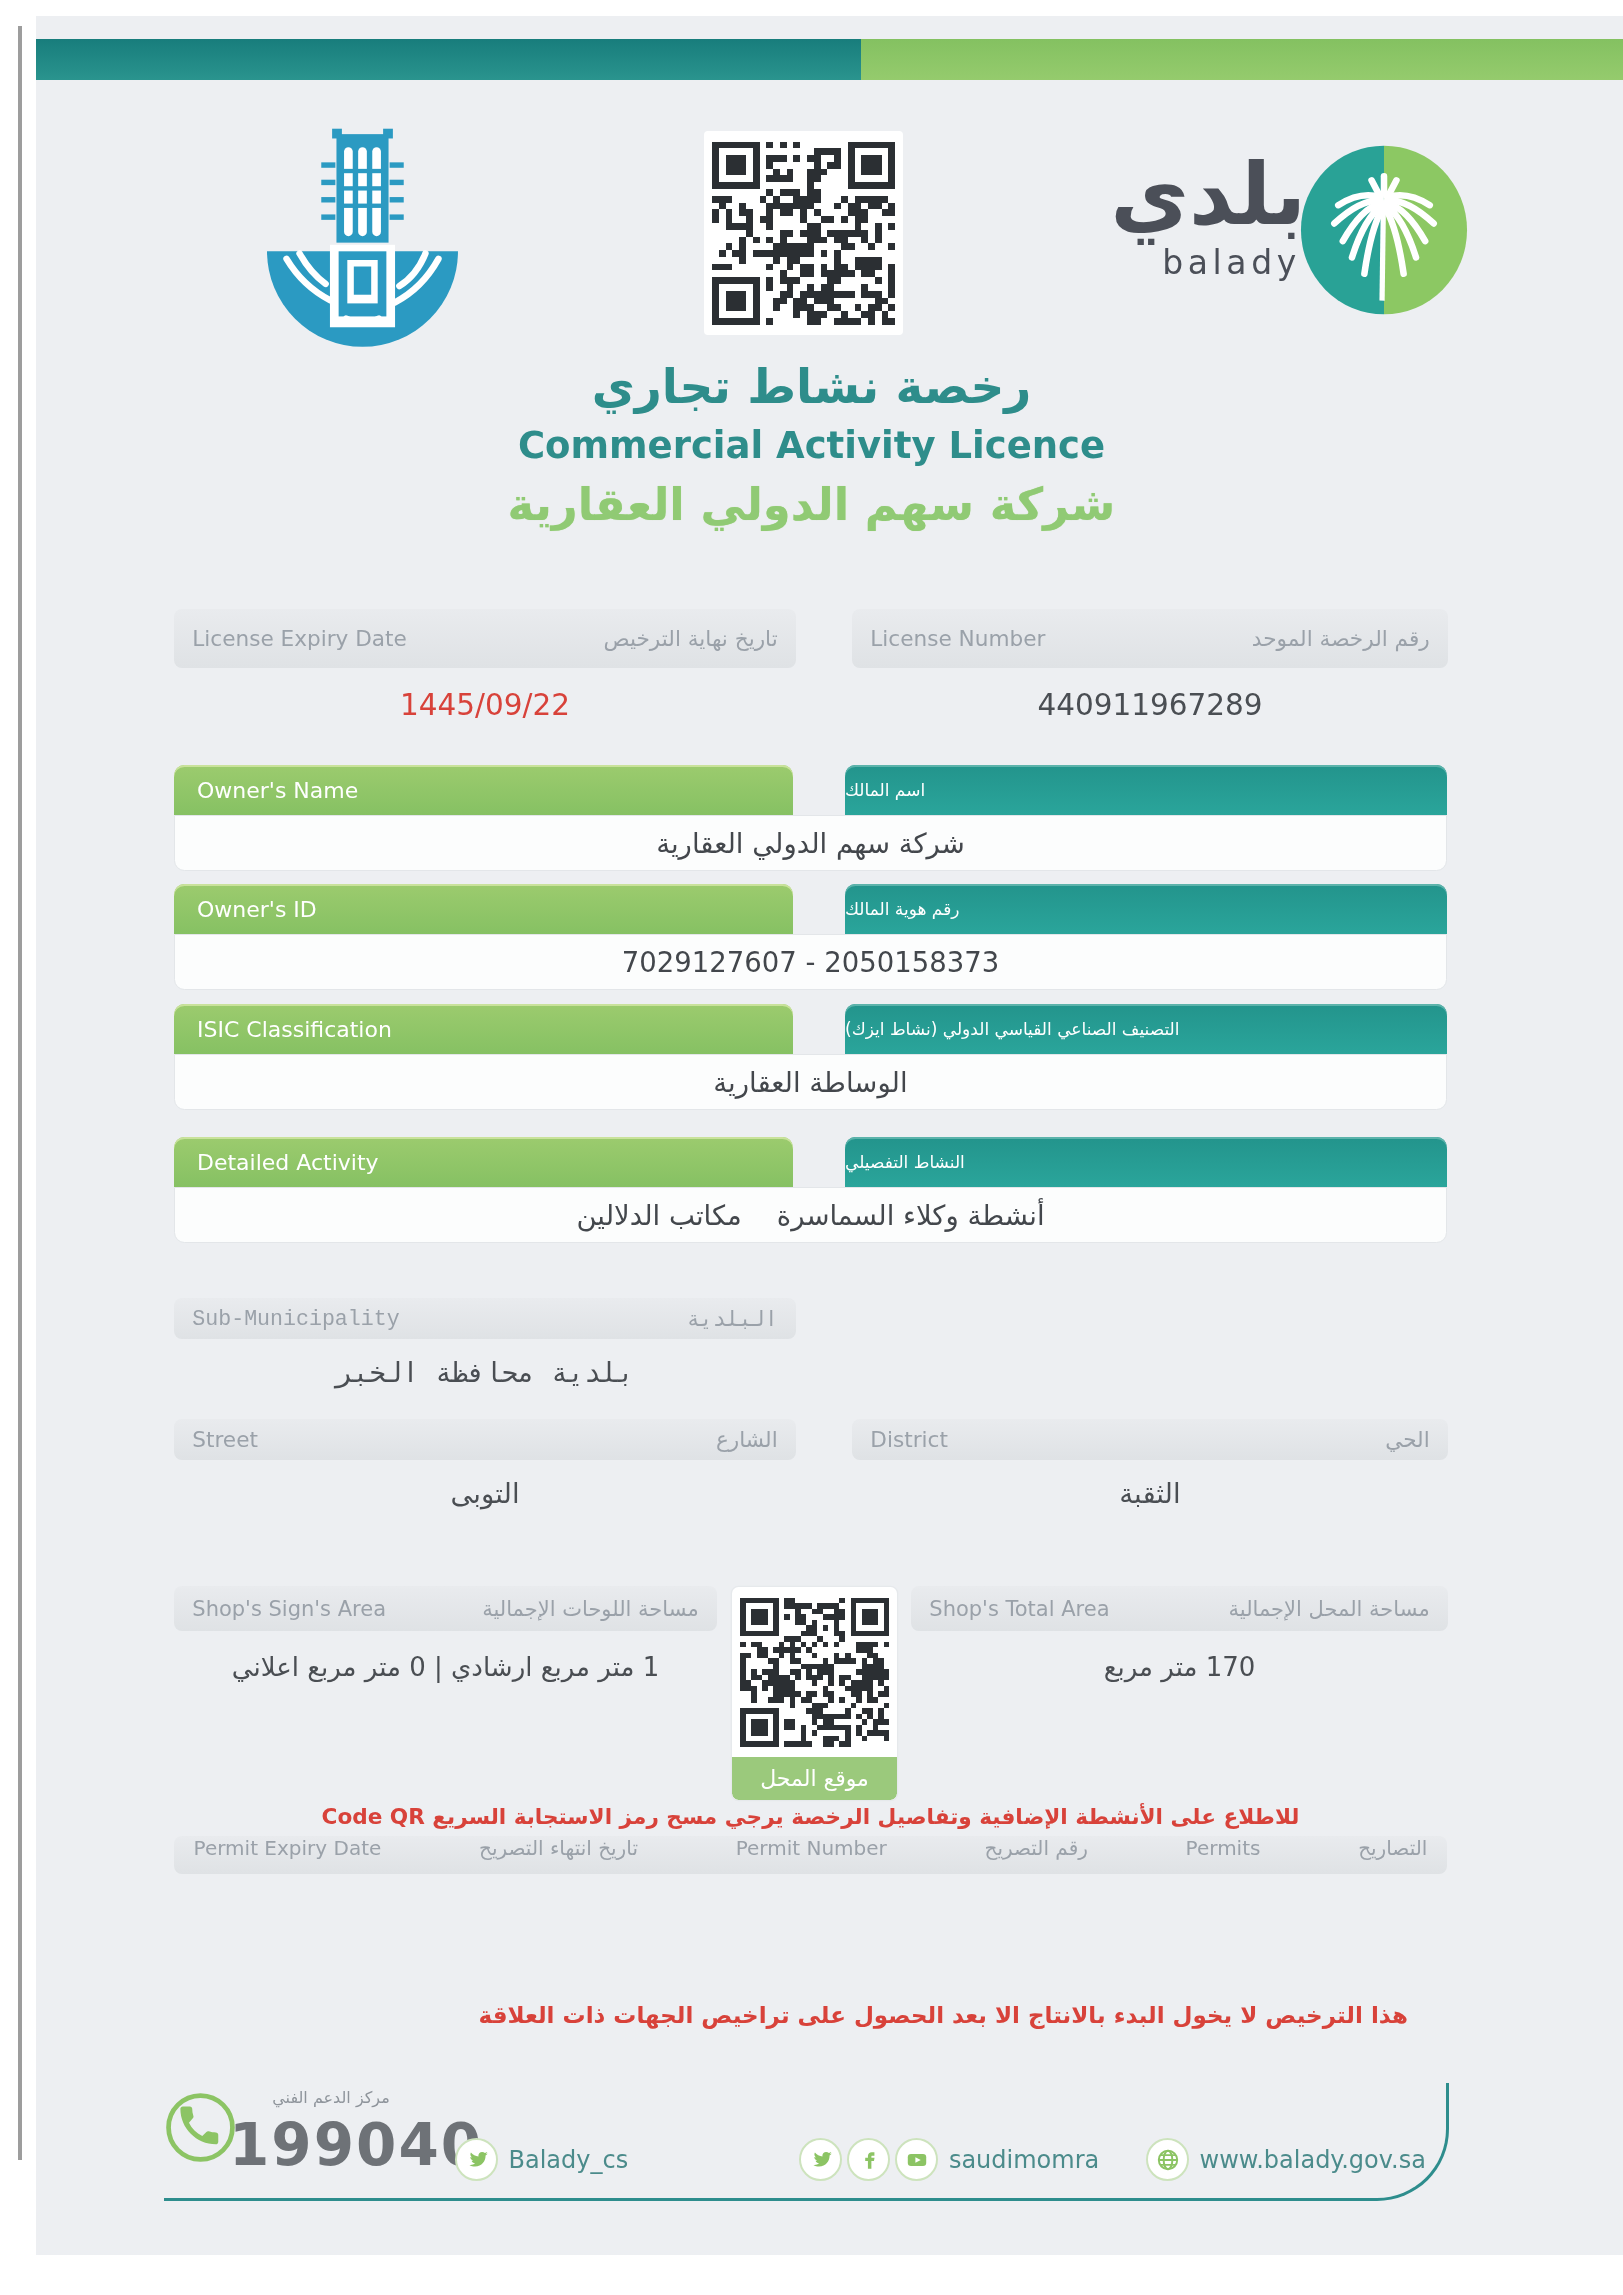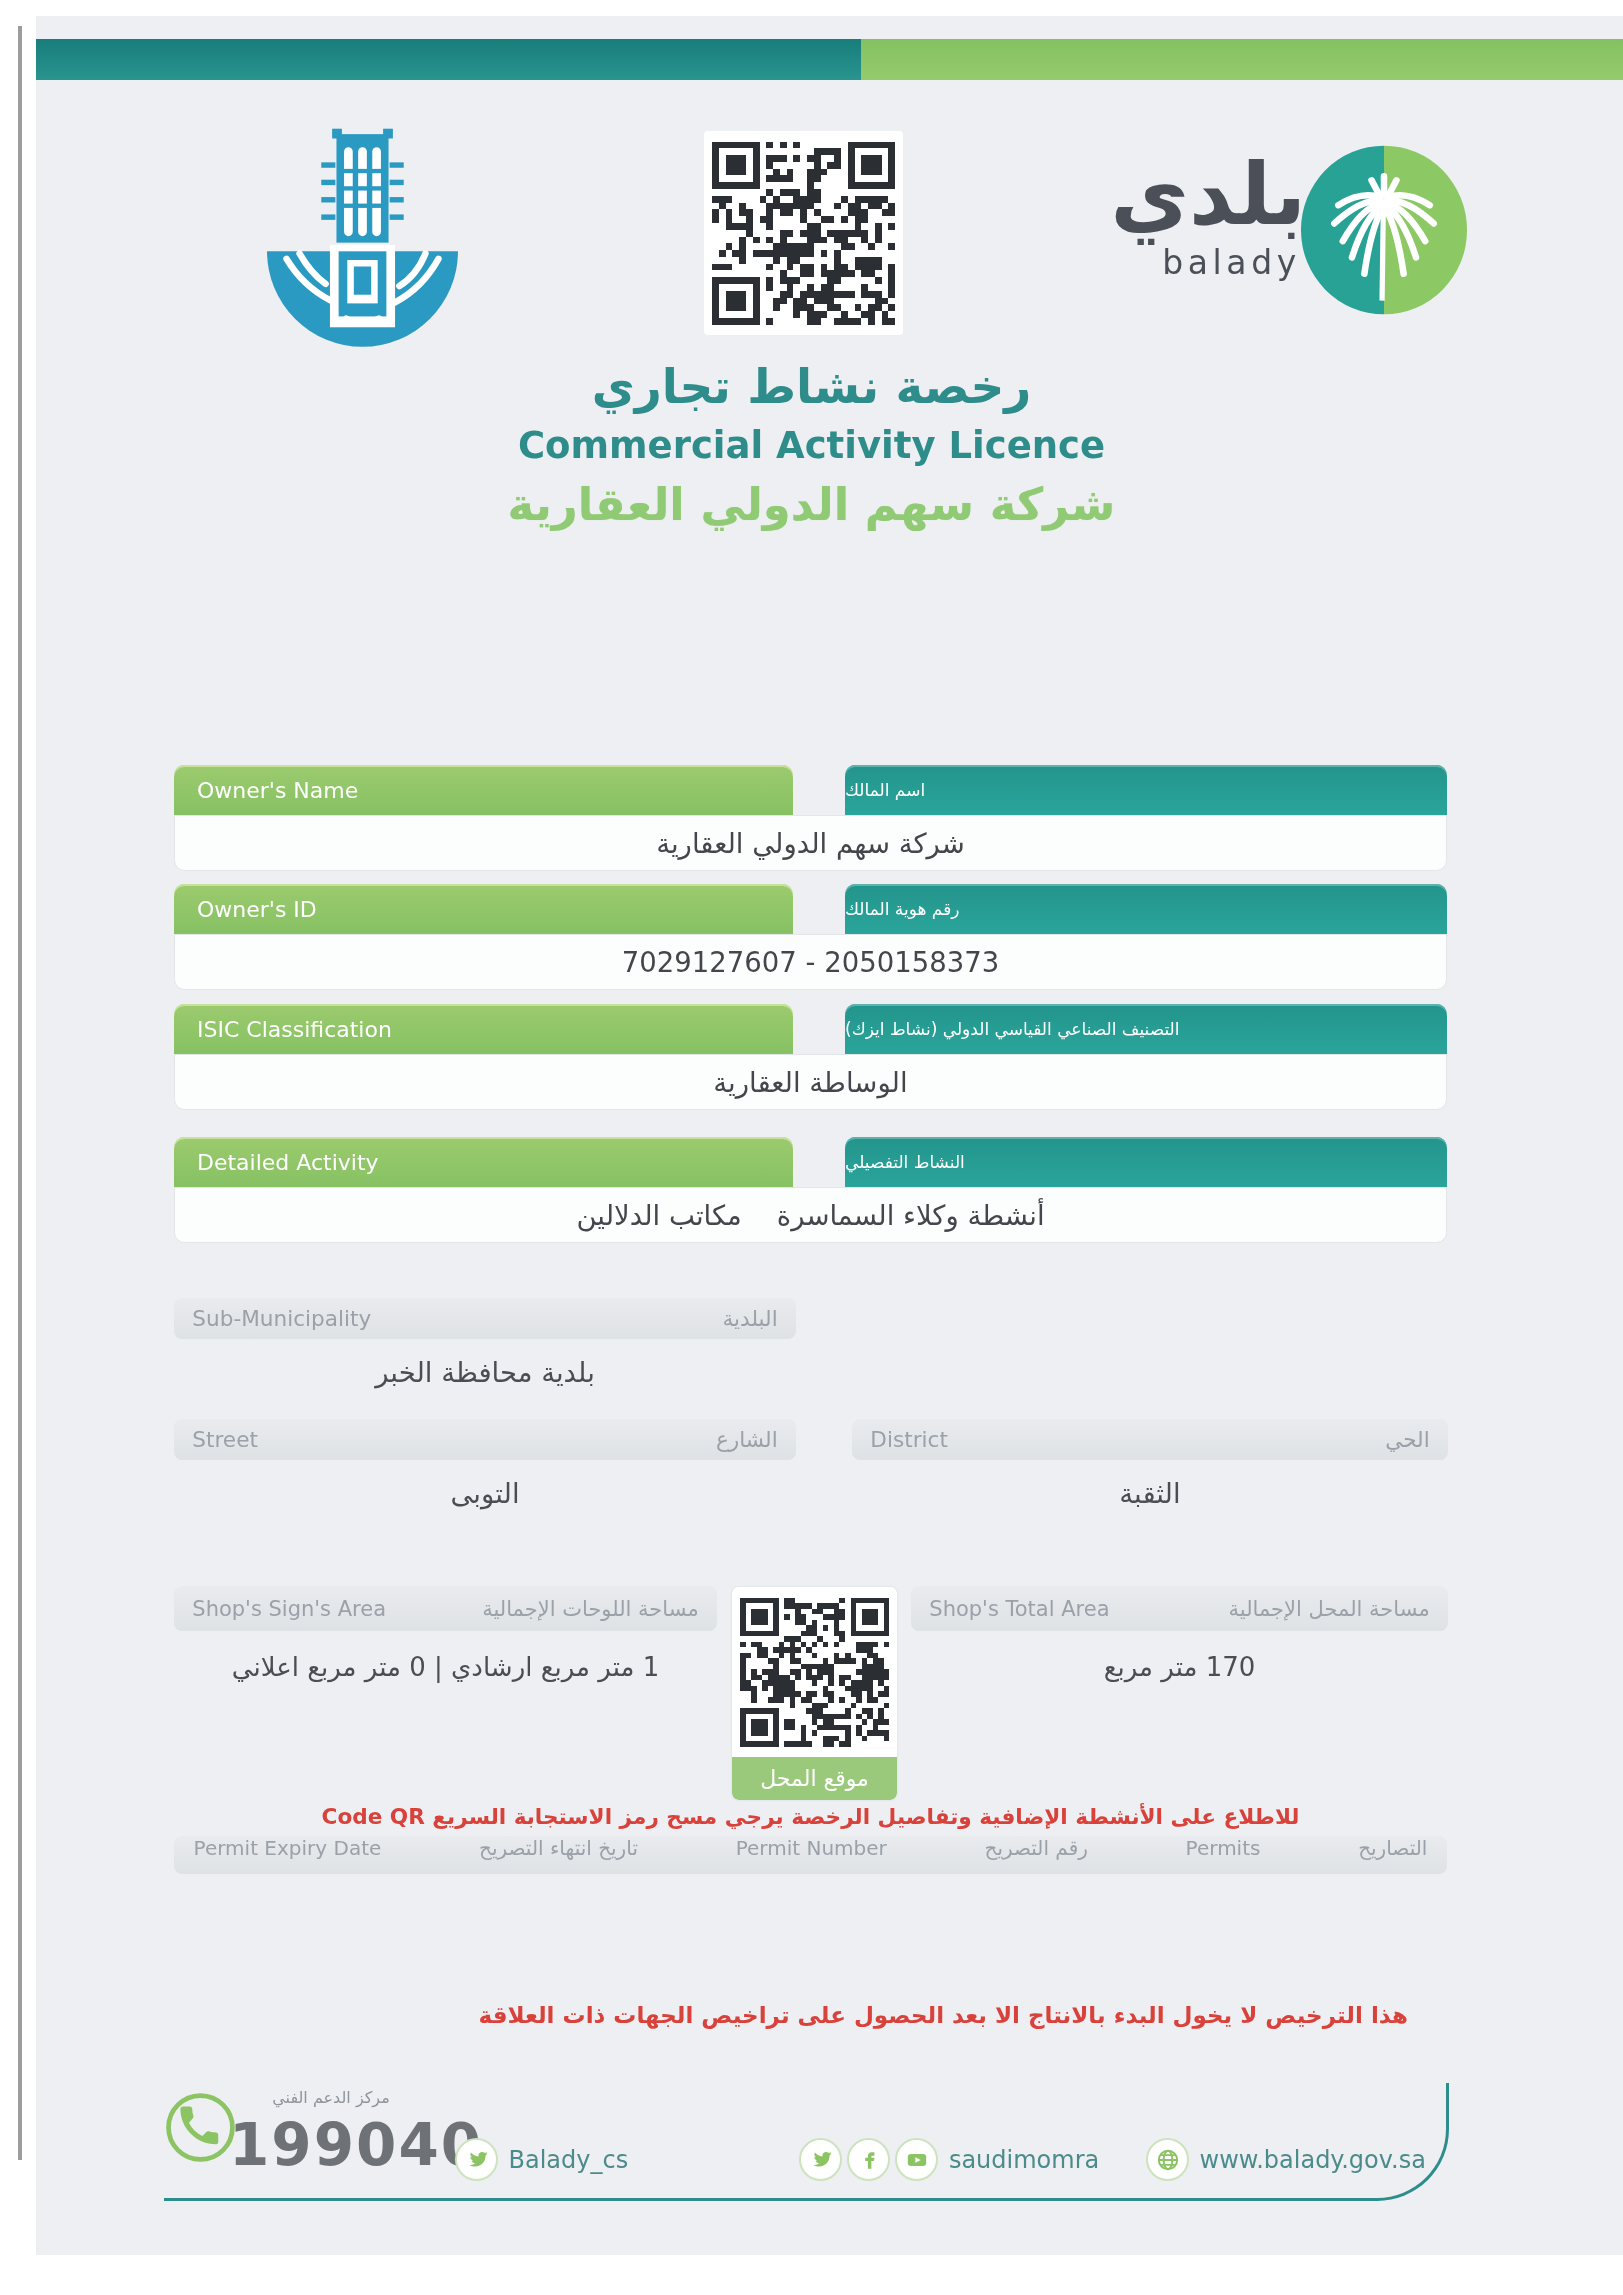--- a/index.html
+++ b/index.html
@@ -408,20 +408,36 @@
         </g>
         <path d="M129 96 L127 238" stroke="#ffffff" stroke-width="8"></path>
       </g>
     </svg>
   </div>
 
   <div class="title-ar" dir="rtl">رخصة نشاط تجاري</div>
   <div class="title-en">Commercial Activity Licence</div>
   <div class="company" dir="rtl">شركة سهم الدولي العقارية</div>
 
+  <div class="sect" style="top:609px;height:144px;">
+    <div class="gbox" style="left:0;width:622px;">
+      <div class="ghead" style="height:59px;">
+        <span class="glab">License Expiry Date</span>
+        <span class="glab" dir="rtl">تاريخ نهاية الترخيص</span>
+      </div>
+      <div class="gvalue" style="margin-top:19.6px;color:#d8423a;">1445/09/22</div>
+    </div>
+    <div class="gbox" style="left:678px;width:596px;">
+      <div class="ghead" style="height:59px;">
+        <span class="glab">License Number</span>
+        <span class="glab" dir="rtl">رقم الرخصة الموحد</span>
+      </div>
+      <div class="gvalue" style="margin-top:19.6px;">440911967289</div>
+    </div>
+  </div>
 
   <div class="sect" style="top:765px;">
     <div class="bars">
       <div class="bar-green">Owner's Name</div>
       <div class="bar-gap"></div>
       <div class="bar-teal" dir="rtl">اسم المالك</div>
     </div>
     <div class="vbox" dir="rtl">شركة سهم الدولي العقارية</div>
   </div>
 
@@ -446,21 +462,21 @@
   <div class="sect" style="top:1137px;">
     <div class="bars">
       <div class="bar-green">Detailed Activity</div>
       <div class="bar-gap"></div>
       <div class="bar-teal" dir="rtl">النشاط التفصيلي</div>
     </div>
     <div class="vbox prewrap" dir="rtl">أنشطة وكلاء السماسرة    مكاتب الدلالين</div>
   </div>
 
   <div class="sect" style="top:1298px;height:111px;">
-    <div class="gbox" style="left:0;width:622px;">
+    <div class="gbox" style="left:0;width:622px;font-family:Liberation Mono, monospace;">
       <div class="ghead" style="height:41px;">
         <span class="glab">Sub-Municipality</span>
         <span class="glab" dir="rtl">البلدية</span>
       </div>
       <div class="gvalue" dir="rtl" style="margin-top:17px;font-size:27.5px;">بلدية محافظة الخبر</div>
     </div>
   </div>
 
   <div class="sect" style="top:1419px;height:111px;">
     <div class="gbox" style="left:0;width:622px;">

